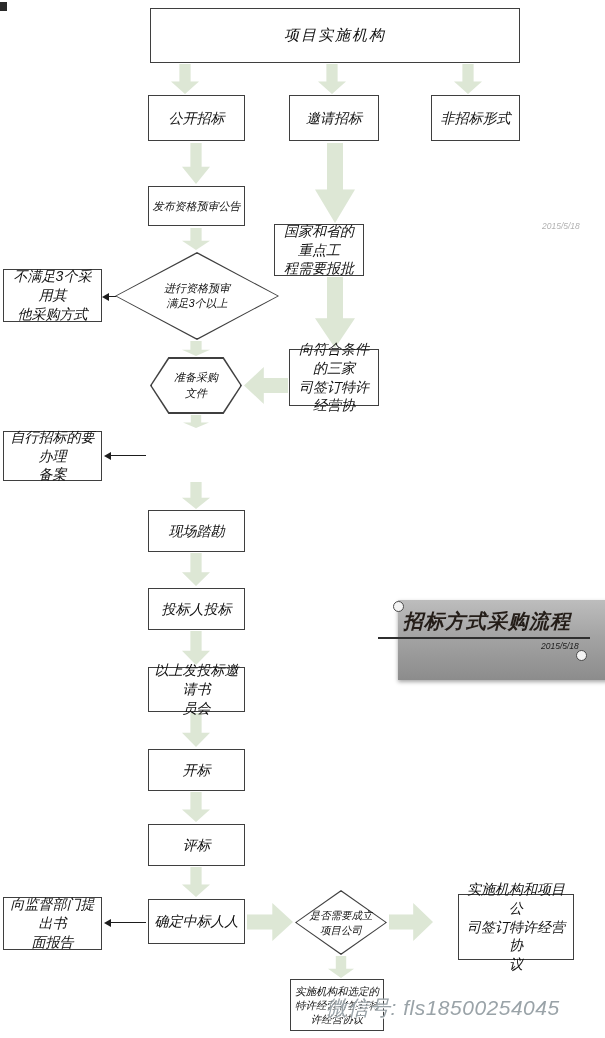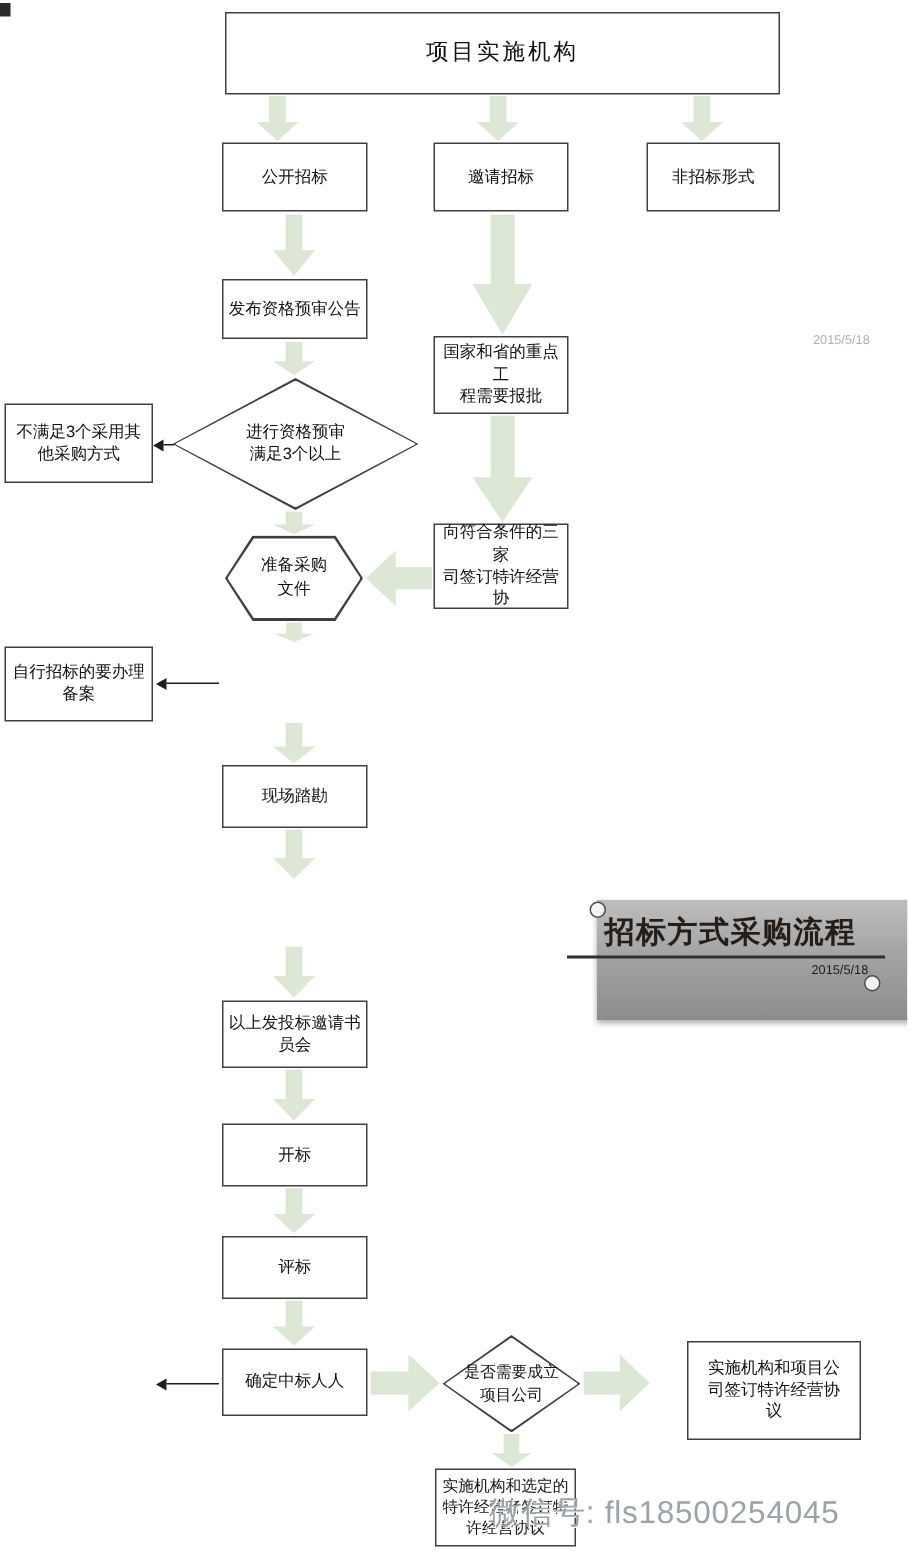--- a/index.html
+++ b/index.html
@@ -1,23 +1,23 @@
 <!DOCTYPE html>
 <html><head>
 <meta charset="utf-8">
 <style>
   html,body { margin:0; padding:0; background:#ffffff; }
   .canvas {
     position:relative; width:605px; height:1038px; background:#ffffff;
-    font-family:"Liberation Sans", sans-serif; color:#111; overflow:hidden;
+    font-family:"Liberation Sans", sans-serif; color:#111; overflow:hidden;font-style:italic;
   }
   .node {
     position:absolute; background:#ffffff; border:1px solid #3f3f3f;
     display:flex; align-items:center; justify-content:center; text-align:center;
-    font-size:11px; line-height:1.35; box-sizing:border-box; padding:2px 3px;
+    font-size:14px; line-height:1.35; box-sizing:border-box; padding:2px 3px;
     white-space:pre-line; z-index:2;
   }
   .node.title { font-size:15px; letter-spacing:2px; }
   .arrow {
     position:absolute; background:#dde7d5;
     filter:drop-shadow(0 0 0.7px #7d8d77); z-index:1;
   }
   .arrow.down  { clip-path:polygon(30% 0,70% 0,70% 58%,100% 58%,50% 100%,0 58%,30% 58%); }
   .arrow.left  { clip-path:polygon(0 50%,45% 0,45% 30%,100% 30%,100% 70%,45% 70%,45% 100%); }
   .arrow.right { clip-path:polygon(100% 50%,55% 0,55% 30%,0 30%,0 70%,55% 70%,55% 100%); }
@@ -94,58 +94,61 @@
   <div class="arrow down" style="left:182px;top:341px;width:28px;height:15px"></div>
 
   <div class="poly hex" style="left:150px;top:357px;width:92px;height:57px">
     <div class="pshape outer"></div>
     <div class="pshape inner"></div>
     <div class="plabel">准备采购
 文件</div>
   </div>
 
   <div class="arrow down" style="left:315px;top:143px;width:40px;height:80px"></div>
-  <div class="node" style="left:289px;top:224px;width:90px;height:52px">国家和省的重点工
+  <div class="node" style="left:274px;top:224px;width:90px;height:52px">国家和省的重点工
 程需要报批</div>
   <div class="arrow down" style="left:315px;top:277px;width:40px;height:71px"></div>
   <div class="node" style="left:289px;top:349px;width:90px;height:57px">向符合条件的三家
 司签订特许经营协</div>
   <div class="arrow left" style="left:244px;top:367px;width:44px;height:37px"></div>
 
   <div class="arrow down" style="left:183px;top:415px;width:26px;height:13px"></div>
 
   <div class="thin" style="left:104px;top:451px;width:42px;height:9px">
     <span class="head"></span>
     <span class="line"></span>
   </div>
   <div class="node" style="left:3px;top:431px;width:99px;height:50px">自行招标的要办理
 备案</div>
 
   <div class="arrow down" style="left:182px;top:482px;width:28px;height:27px"></div>
   <div class="node" style="left:148px;top:510px;width:97px;height:42px">现场踏勘</div>
 
   <div class="arrow down" style="left:182px;top:553px;width:28px;height:33px"></div>
+  <div class="node" style="left:148px;top:588px;width:97px;height:42px">投标人投标</div>
 
   <div class="arrow down" style="left:182px;top:631px;width:28px;height:34px"></div>
   <div class="node" style="left:148px;top:667px;width:97px;height:45px">以上发投标邀请书
 员会</div>
 
   <div class="arrow down" style="left:182px;top:713px;width:28px;height:34px"></div>
   <div class="node" style="left:148px;top:749px;width:97px;height:42px">开标</div>
 
   <div class="arrow down" style="left:182px;top:792px;width:28px;height:30px"></div>
   <div class="node" style="left:148px;top:824px;width:97px;height:42px">评标</div>
 
   <div class="arrow down" style="left:182px;top:867px;width:28px;height:30px"></div>
   <div class="node" style="left:148px;top:899px;width:97px;height:45px">确定中标人人</div>
 
   <div class="thin" style="left:104px;top:918px;width:42px;height:9px">
     <span class="head"></span>
     <span class="line"></span>
   </div>
+  <div class="node" style="left:3px;top:897px;width:99px;height:53px">向监督部门提出书
+面报告</div>
 
   <div class="arrow right" style="left:247px;top:903px;width:46px;height:38px"></div>
 
   <div class="poly diamond" style="left:295px;top:890px;width:92px;height:65px">
     <div class="pshape outer"></div>
     <div class="pshape inner"></div>
     <div class="plabel" style="font-size:10.5px">是否需要成立
 项目公司</div>
   </div>
 

